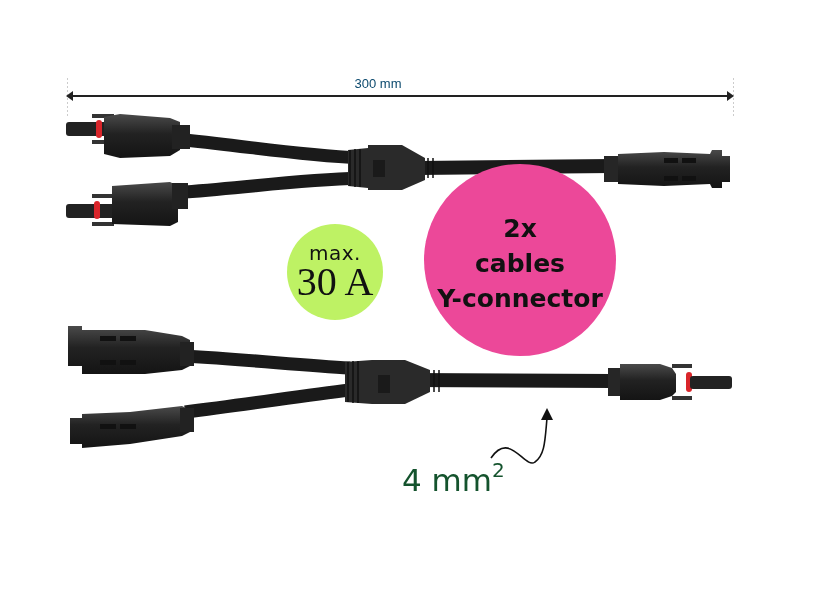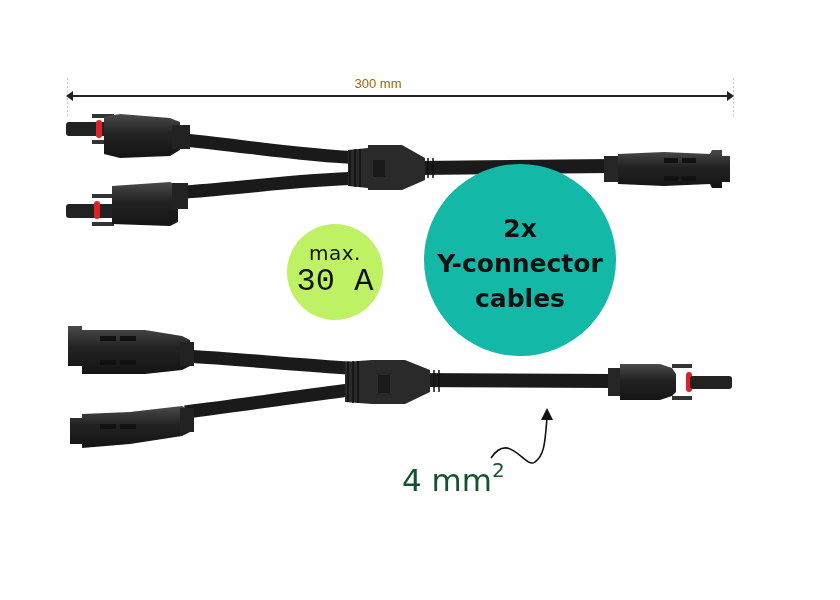--- a/index.html
+++ b/index.html
@@ -1,26 +1,26 @@
 <!DOCTYPE html>
 <html><head>
 <meta charset="utf-8">
 <style>
   html, body { margin:0; padding:0; background:#ffffff; }
   body { width:840px; height:600px; position:relative; overflow:hidden; font-family:"DejaVu Sans", sans-serif; }
   .abs { position:absolute; }
-  .dim-label { left:0; width:756px; top:76px; text-align:center; font-family:"Liberation Sans Narrow","Liberation Sans",sans-serif; font-size:13px; color:#a16207; }
+  .dim-label { left:0; width:756px; top:76px; text-align:center; font-family:"Liberation Sans Narrow","Liberation Sans",sans-serif; font-size:13px; color:#0c4a6e; }
   .dim-line { left:68px; top:95px; width:664px; height:1.5px; background:#222; }
   .dim-arrow-l { left:66px; top:91px; width:0; height:0; border-top:5px solid transparent; border-bottom:5px solid transparent; border-right:7px solid #222; }
   .dim-arrow-r { left:727px; top:91px; width:0; height:0; border-top:5px solid transparent; border-bottom:5px solid transparent; border-left:7px solid #222; }
   .tick { width:1px; background:repeating-linear-gradient(#ccc 0 2px, transparent 2px 4px); }
   .circle-blue { left:287px; top:224px; width:96px; height:96px; border-radius:50%; background:#bef264; text-align:center; color:#111; }
   .circle-blue .l1 { font-size:20px; margin-top:18px; line-height:22px; letter-spacing:0.5px; }
-  .circle-blue .l2 { font-size:32px; line-height:36px; font-family:Liberation Mono, monospace; }
-  .circle-beige { left:424px; top:164px; width:192px; height:192px; border-radius:50%; background:#14b8a6; text-align:center; color:#111; font-weight:bold; }
+  .circle-blue .l2 { font-size:40px; line-height:36px; font-family:Liberation Serif, serif; }
+  .circle-beige { left:424px; top:164px; width:192px; height:192px; border-radius:50%; background:#ec4899; text-align:center; color:#111; font-weight:bold; }
   .circle-beige .t { font-size:25px; line-height:35px; }
   .circle-beige .t1 { margin-top:47px; }
   .mm-label { left:402px; top:462px; font-size:31px; color:#14532d; font-family:"DejaVu Sans",sans-serif; }
   .mm-label sup { font-size:20px; vertical-align:top; position:relative; top:-4px; }
   svg { position:absolute; left:0; top:0; }
 </style>
 </head>
 <body>
 
 <div class="abs dim-label">300 mm</div>
@@ -128,17 +128,17 @@
   <path d="M541 420 L547 408 L553 420 Z" fill="#111"></path>
 </svg>
 
 <div class="abs circle-blue">
   <div class="l1">max.</div>
   <div class="l2">30 A</div>
 </div>
 
 <div class="abs circle-beige">
   <div class="t t1">2x</div>
+  <div class="t">cables</div>
   <div class="t">Y-connector</div>
-  <div class="t">cables</div>
 </div>
 
 <div class="abs mm-label"><span>4 mm</span><sup>2</sup></div>
 
 </body></html>

